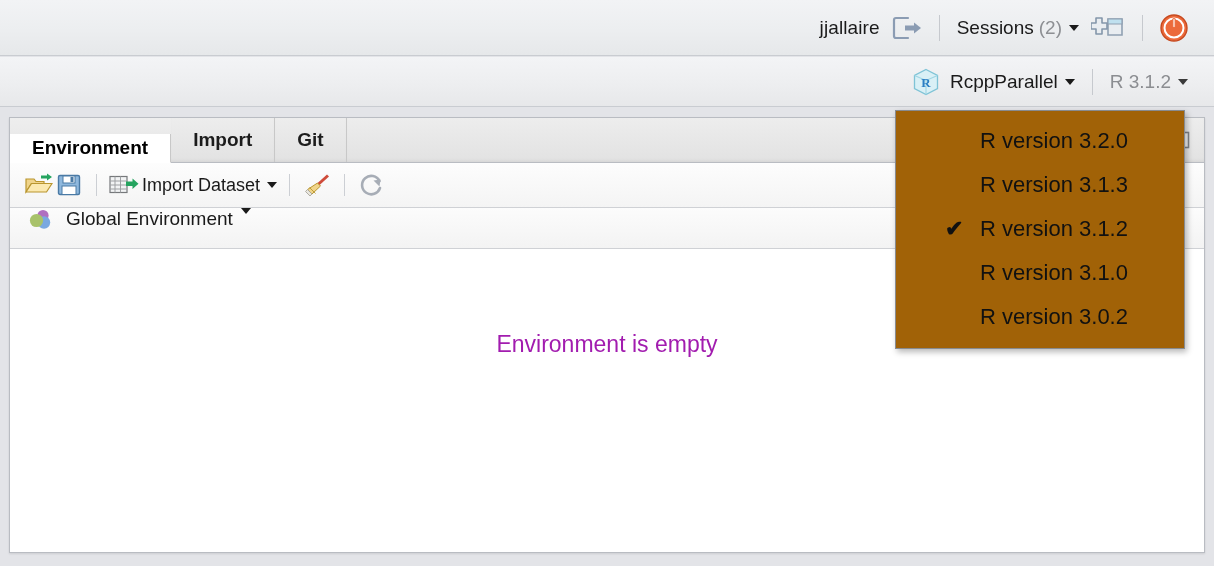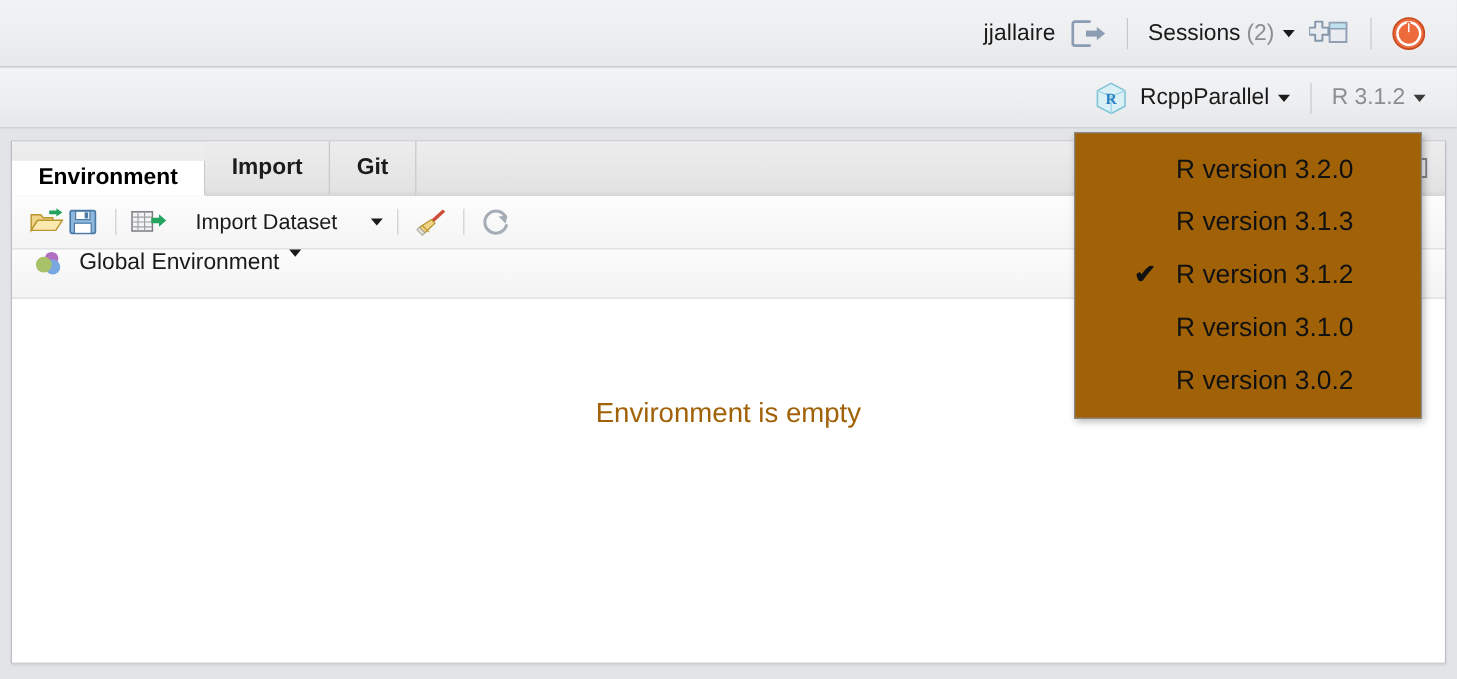--- a/index.html
+++ b/index.html
@@ -84,21 +84,21 @@
     display: flex; align-items: center; justify-content: flex-end; padding-right: 12px;
   }
   .panel-minmax { width: 18px; height: 20px; opacity: .85; }
 
   .toolbar {
     height: 45px;
     background: linear-gradient(to bottom, #fdfdfd 0%, #f4f4f4 100%);
     border-bottom: 1px solid #cfd1d5;
     display: flex; align-items: center; padding-left: 14px;
   }
-  .tb-item { display: flex; align-items: center; cursor: pointer; gap: 21px; }
+  .tb-item { display: flex; align-items: center; cursor: pointer; }
   .tb-sep { width: 1px; height: 22px; background: #cccfd4; margin: 0 12px; }
   .tb-icon { width: 30px; height: 26px; display:inline-flex; align-items:center; justify-content:center; }
   .import-label { font-size: 18px; color: #1a1a1a; margin-left: 3px; }
   .import-caret {
     display: inline-block; width: 0; height: 0; margin-left: 7px;
     border-left: 5px solid transparent; border-right: 5px solid transparent;
     border-top: 6px solid #1a1a1a;
   }
 
   .envbar {
@@ -114,21 +114,21 @@
     border-left: 5px solid transparent; border-right: 5px solid transparent;
     border-top: 6px solid #1a1a1a;
   }
 
   .env-body {
     height: 303px;
     background: #ffffff;
     display: flex; align-items: flex-start; justify-content: center;
     padding-top: 82px;
   }
-  .empty-text { font-size: 23px; color: #a16207; }
+  .empty-text { font-size: 23px; color: #a21caf; }
 
   
   .menu {
     position: absolute; left: 895px; top: 110px; width: 290px;
     background: #a16207;
     border: 1px solid #888b90;
     box-shadow: 2px 3px 6px rgba(0,0,0,.28);
     padding: 8px 0 9px 16px;
     z-index: 50;
   }

